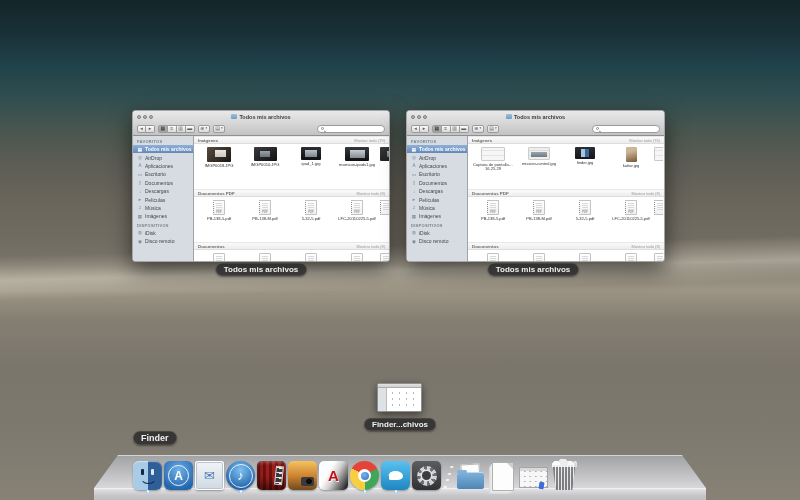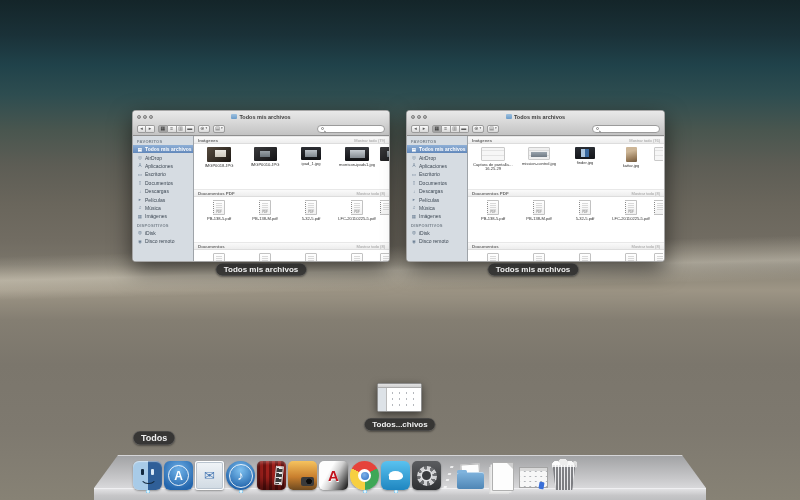--- a/index.html
+++ b/index.html
@@ -461,23 +461,23 @@
   <div class="pill pill-left">Todos mis archivos</div>
   <div class="pill pill-right">Todos mis archivos</div>
 
   <div class="mini">
     <div class="mtb"></div>
     <div class="mbody">
       <div class="msb"></div>
       <div class="mc"></div>
     </div>
   </div>
-  <div class="pill pill-mini">Todos...chivos</div>
-
-  <div class="pill pill-finder">Todos</div>
+  <div class="pill pill-mini">Finder...chivos</div>
+
+  <div class="pill pill-finder">Finder</div>
   <div class="shelf-top"></div>
   <div class="shelf-front"></div>
   <div class="dock-icons">
     <div class="dicon d-finder"></div>
     <div class="dicon d-appstore">
         <span class="glyphc">A</span>
       </div>
     <div class="dicon d-mail">
         <span class="glyphc">✉</span>
       </div>

